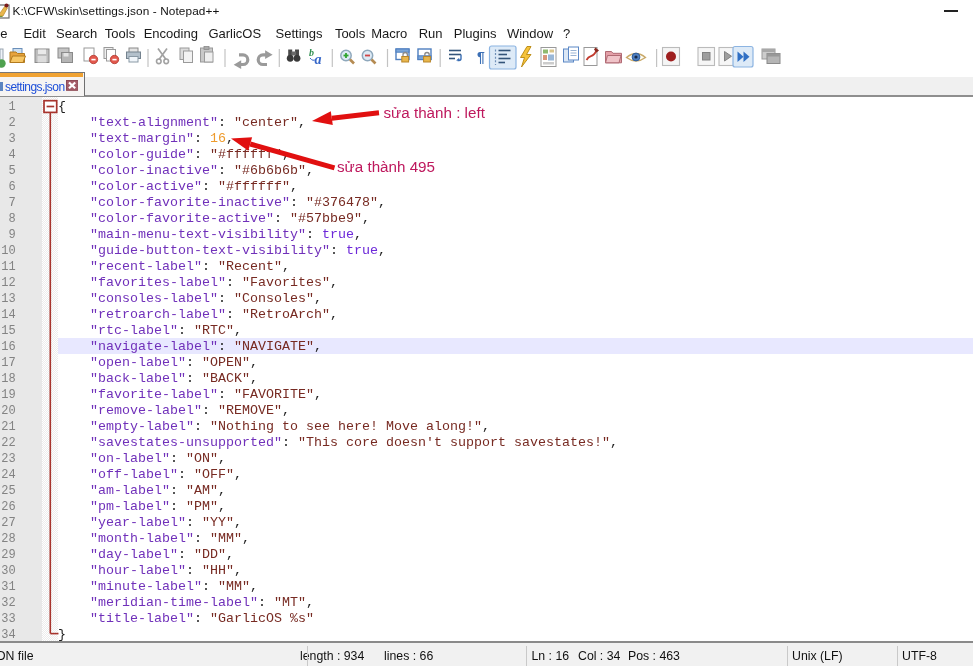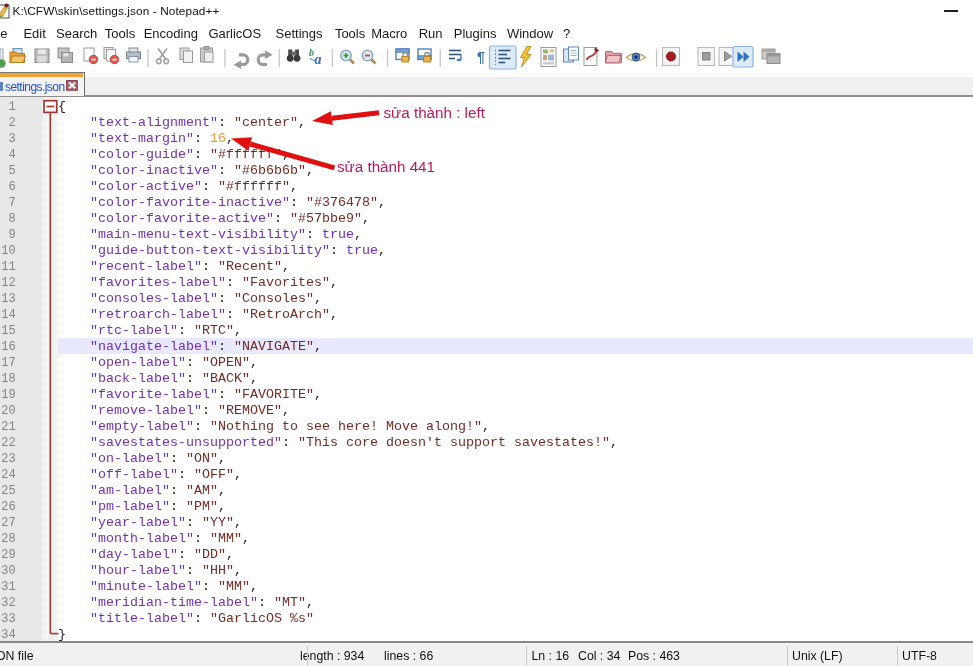--- a/index.html
+++ b/index.html
@@ -298,21 +298,21 @@
 <rect x="44" y="100.7" width="12.7" height="11.7" fill="#ffffff" stroke="#a7342d" stroke-width="1.7"></rect>
 <line x1="46.6" y1="106.5" x2="54.2" y2="106.5" stroke="#a7342d" stroke-width="1.7"></line>
 
 <line x1="379" y1="112.8" x2="331.8" y2="118.2" stroke="#e11010" stroke-width="5"></line>
 <polygon points="312,121 330.8,111.3 332.8,125.1" fill="#e11010"></polygon>
 
 <line x1="334.5" y1="167.8" x2="250.2" y2="144" stroke="#e11010" stroke-width="5"></line>
 <polygon points="231,138.5 252.1,137.2 248.3,150.7" fill="#e11010"></polygon>
 </svg>
   <div class="ann" style="left:383.5px;top:104px">sửa thành : left</div>
-  <div class="ann" style="left:337px;top:158px">sửa thành 441</div>
+  <div class="ann" style="left:337px;top:158px">sửa thành 495</div>
   <div class="abs" id="stattop"></div>
   <div class="abs" id="statbar">
       <span style="left:-4px">ON file</span>
       <span style="left:300px">length : 934</span>
       <span style="left:384px">lines : 66</span>
       <span style="left:531.5px">Ln : 16</span>
       <span style="left:578px">Col : 34</span>
       <span style="left:628px">Pos : 463</span>
       <span style="left:792px">Unix (LF)</span>
       <span style="left:902px">UTF-8</span>

